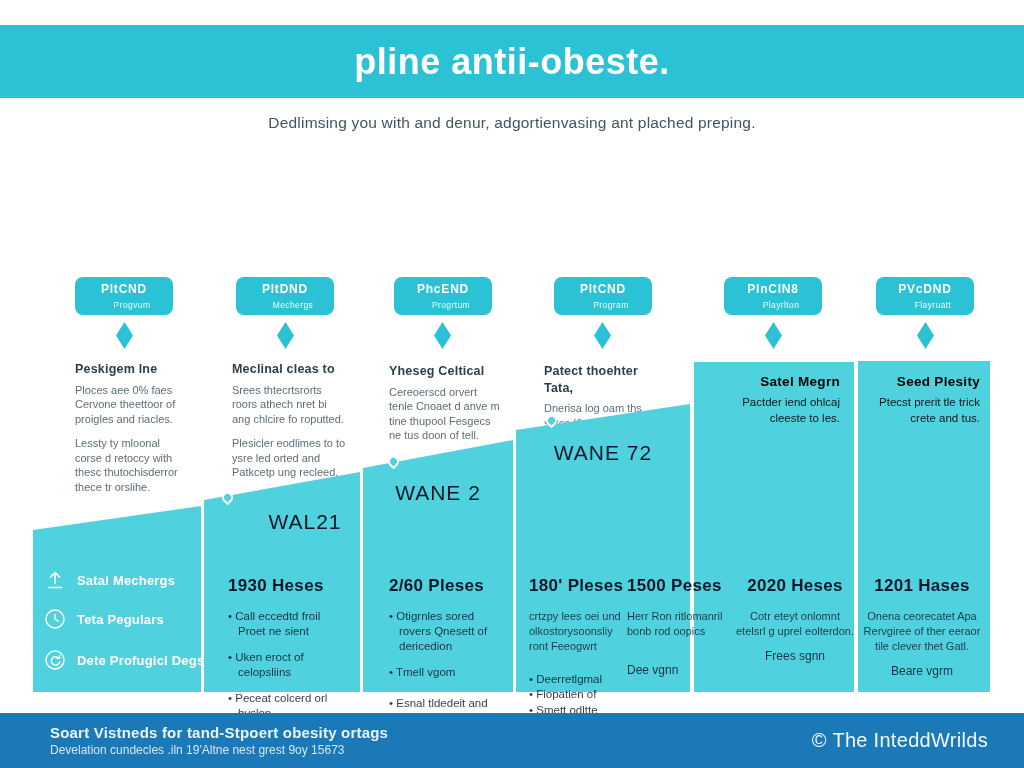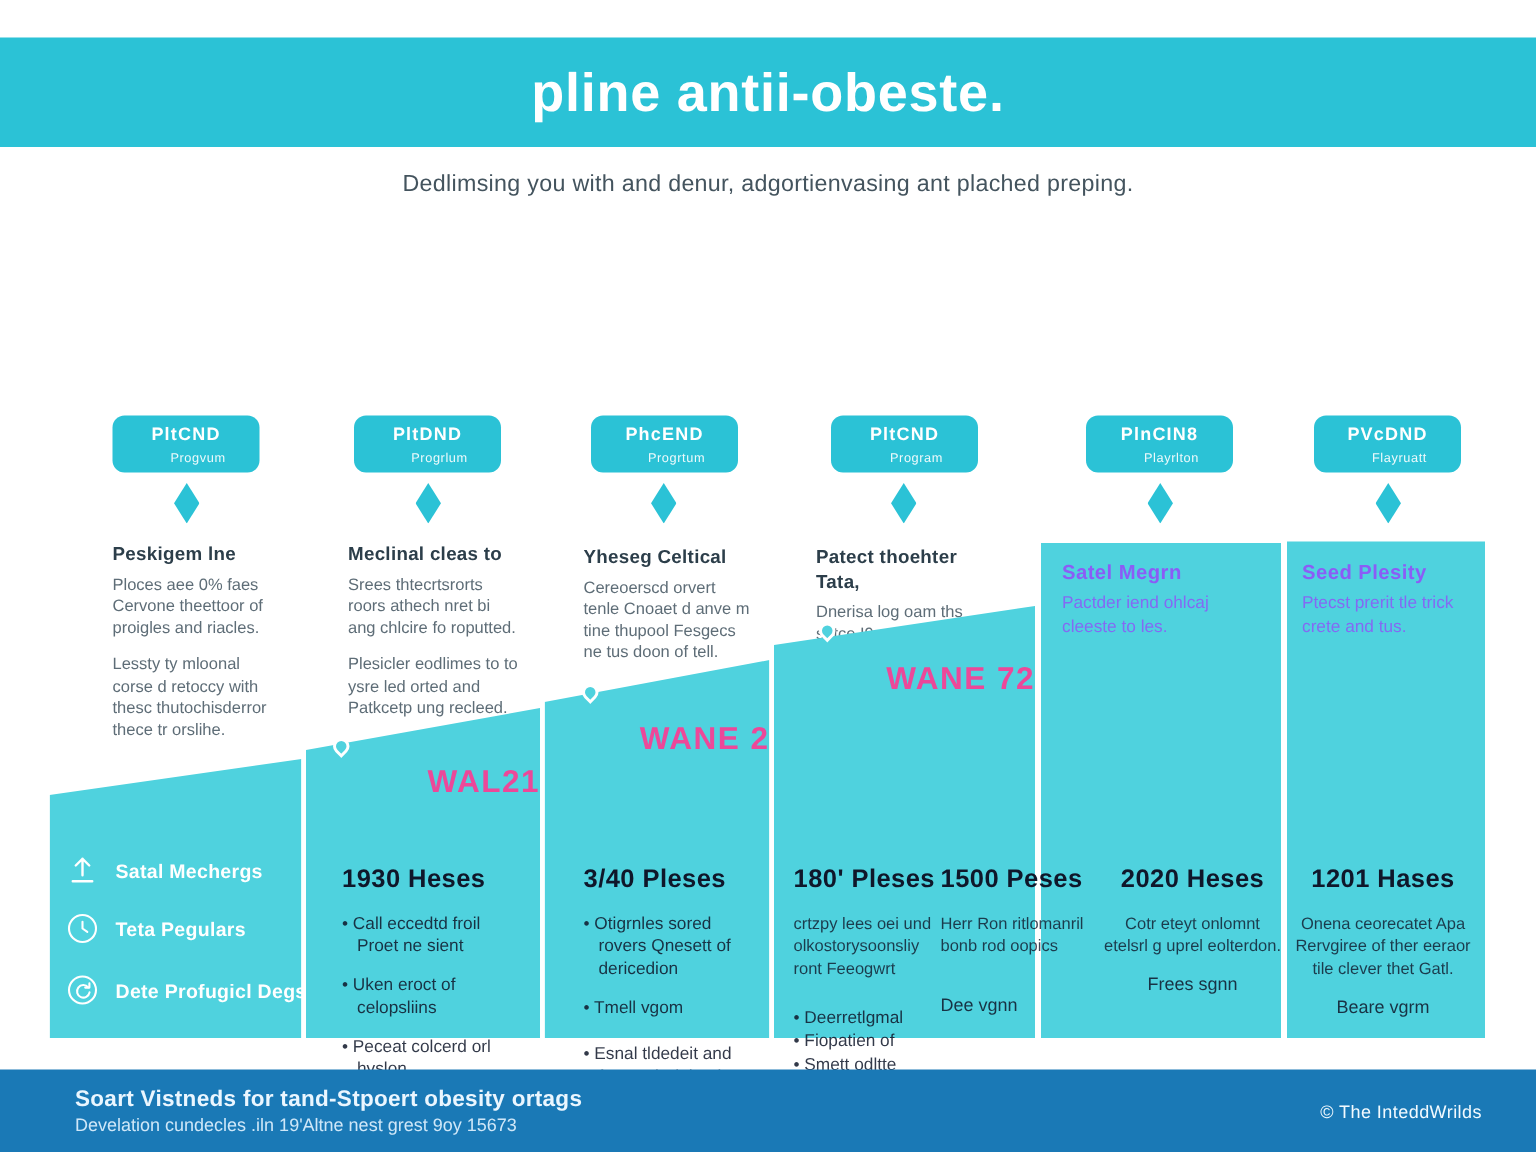--- a/index.html
+++ b/index.html
@@ -44,28 +44,28 @@
   .blk2{left:204px;top:472px;width:156px;height:220px;clip-path:polygon(0 28px,100% 0,100% 100%,0 100%);}
   .blk3{left:363px;top:440px;width:150px;height:252px;clip-path:polygon(0 28px,100% 0,100% 100%,0 100%);}
   .blk4{left:516px;top:404px;width:174px;height:288px;clip-path:polygon(0 26px,100% 0,100% 100%,0 100%);}
   .blk5{left:694px;top:362px;width:160px;height:330px;}
   .blk6{left:858px;top:361px;width:132px;height:331px;}
   .pin{position:absolute;width:11px;height:11px;background:var(--cyan-block);border:2px solid #fff;
     border-radius:50% 50% 50% 0;transform:rotate(-45deg);}
   .pn2{left:222px;top:492px}.pn3{left:388px;top:456px}.pn4{left:546px;top:415px}
 
   
-  .cyan-col{position:absolute;top:374px;color:#8b5cf6;text-align:left;}
+  .cyan-col{position:absolute;top:374px;color:#000000;text-align:right;}
   .cyan-col h3{font-size:13.5px;font-weight:bold;margin-bottom:6px;letter-spacing:.3px;}
   .cyan-col p{font-size:11.5px;line-height:1.35;opacity:.88;}
   .cc0{left:694px;width:160px;padding:0 14px;}
   .cc1{left:858px;width:132px;padding:0 10px;}
 
   
-  .stage-title{position:absolute;color:#ec4899;font-weight:bold;font-size:21px;letter-spacing:1px;text-align:right;}
+  .stage-title{position:absolute;color:#0f172a;font-weight:normal;font-size:21px;letter-spacing:1px;text-align:center;}
   .st0{left:204px;top:510px;width:156px;padding-left:46px;}
   .st1{left:363px;top:481px;width:150px;}
   .st2{left:516px;top:441px;width:174px;}
 
   
   .metrics{position:absolute;left:44px;top:569px;width:150px;color:#fff;}
   .metric-row{display:flex;align-items:center;gap:11px;margin-bottom:17px;}
   .metric-row:nth-child(2){margin-bottom:19px;}
   .metric-row .mlabel{font-size:13px;font-weight:bold;letter-spacing:.2px;white-space:nowrap;}
   .micon{width:22px;height:22px;flex:0 0 22px;}
@@ -90,39 +90,39 @@
   .ph4{left:735px;top:536px;width:120px;text-align:center;}
   .ph4 .note{margin-bottom:10px;}
   .ph5{left:860px;top:536px;width:124px;text-align:center;}
   .ph5 .note{margin-bottom:10px;}
 
   
   .footer{position:absolute;left:0;top:713px;width:1024px;height:55px;background:var(--footer-blue);
     display:flex;align-items:center;justify-content:space-between;padding:0 36px 0 50px;color:#fff;}
   .footer .f1{font-size:15px;font-weight:bold;color:#eaf6ff;letter-spacing:.2px;}
   .footer .f2{font-size:12px;color:#cfe7f8;margin-top:2px;}
-  .footer .credit{font-size:12px;color:#f2faff;letter-spacing:.3px;}
+  .footer .credit{font-size:20px;color:#f2faff;letter-spacing:.3px;}
 </style>
 </head>
 <body>
 
 <div id="canvas">
 
   <div class="header-band">
     <div class="main-title">pline antii-obeste.</div>
   </div>
   <div class="subtitle">Dedlimsing you with and denur, adgortienvasing ant plached preping.</div>
 
   <div class="badge bd0">
     <div class="b1">PltCND</div>
     <div class="b2">Progvum</div>
   </div>
   <div class="badge bd1">
     <div class="b1">PltDND</div>
-    <div class="b2">Progrlum</div>
+    <div class="b2">Mechergs</div>
   </div>
   <div class="badge bd2">
     <div class="b1">PhcEND</div>
     <div class="b2">Progrtum</div>
   </div>
   <div class="badge bd3">
     <div class="b1">PltCND</div>
     <div class="b2">Program</div>
   </div>
   <div class="badge bd4">
@@ -215,21 +215,21 @@
 
   <div class="phase ph0">
     <div class="plabel">1930 Heses</div>
     <ul>
       <li>Call eccedtd froil Proet ne sient</li>
       <li>Uken eroct of celopsliins</li>
       <li>Peceat colcerd orl hvslon</li>
     </ul>
   </div>
   <div class="phase ph1">
-    <div class="plabel">3/40 Pleses</div>
+    <div class="plabel">2/60 Pleses</div>
     <ul>
       <li>Otigrnles sored rovers Qnesett of dericedion</li>
       <li>Tmell vgom</li>
       <li>Esnal tldedeit and feesced rd .hogin</li>
     </ul>
   </div>
   <div class="phase ph2">
     <div class="plabel">180' Pleses</div>
     <div class="note">crtzpy lees oei und olkostorysoonsliy ront Feeogwrt</div>
     <ul>

